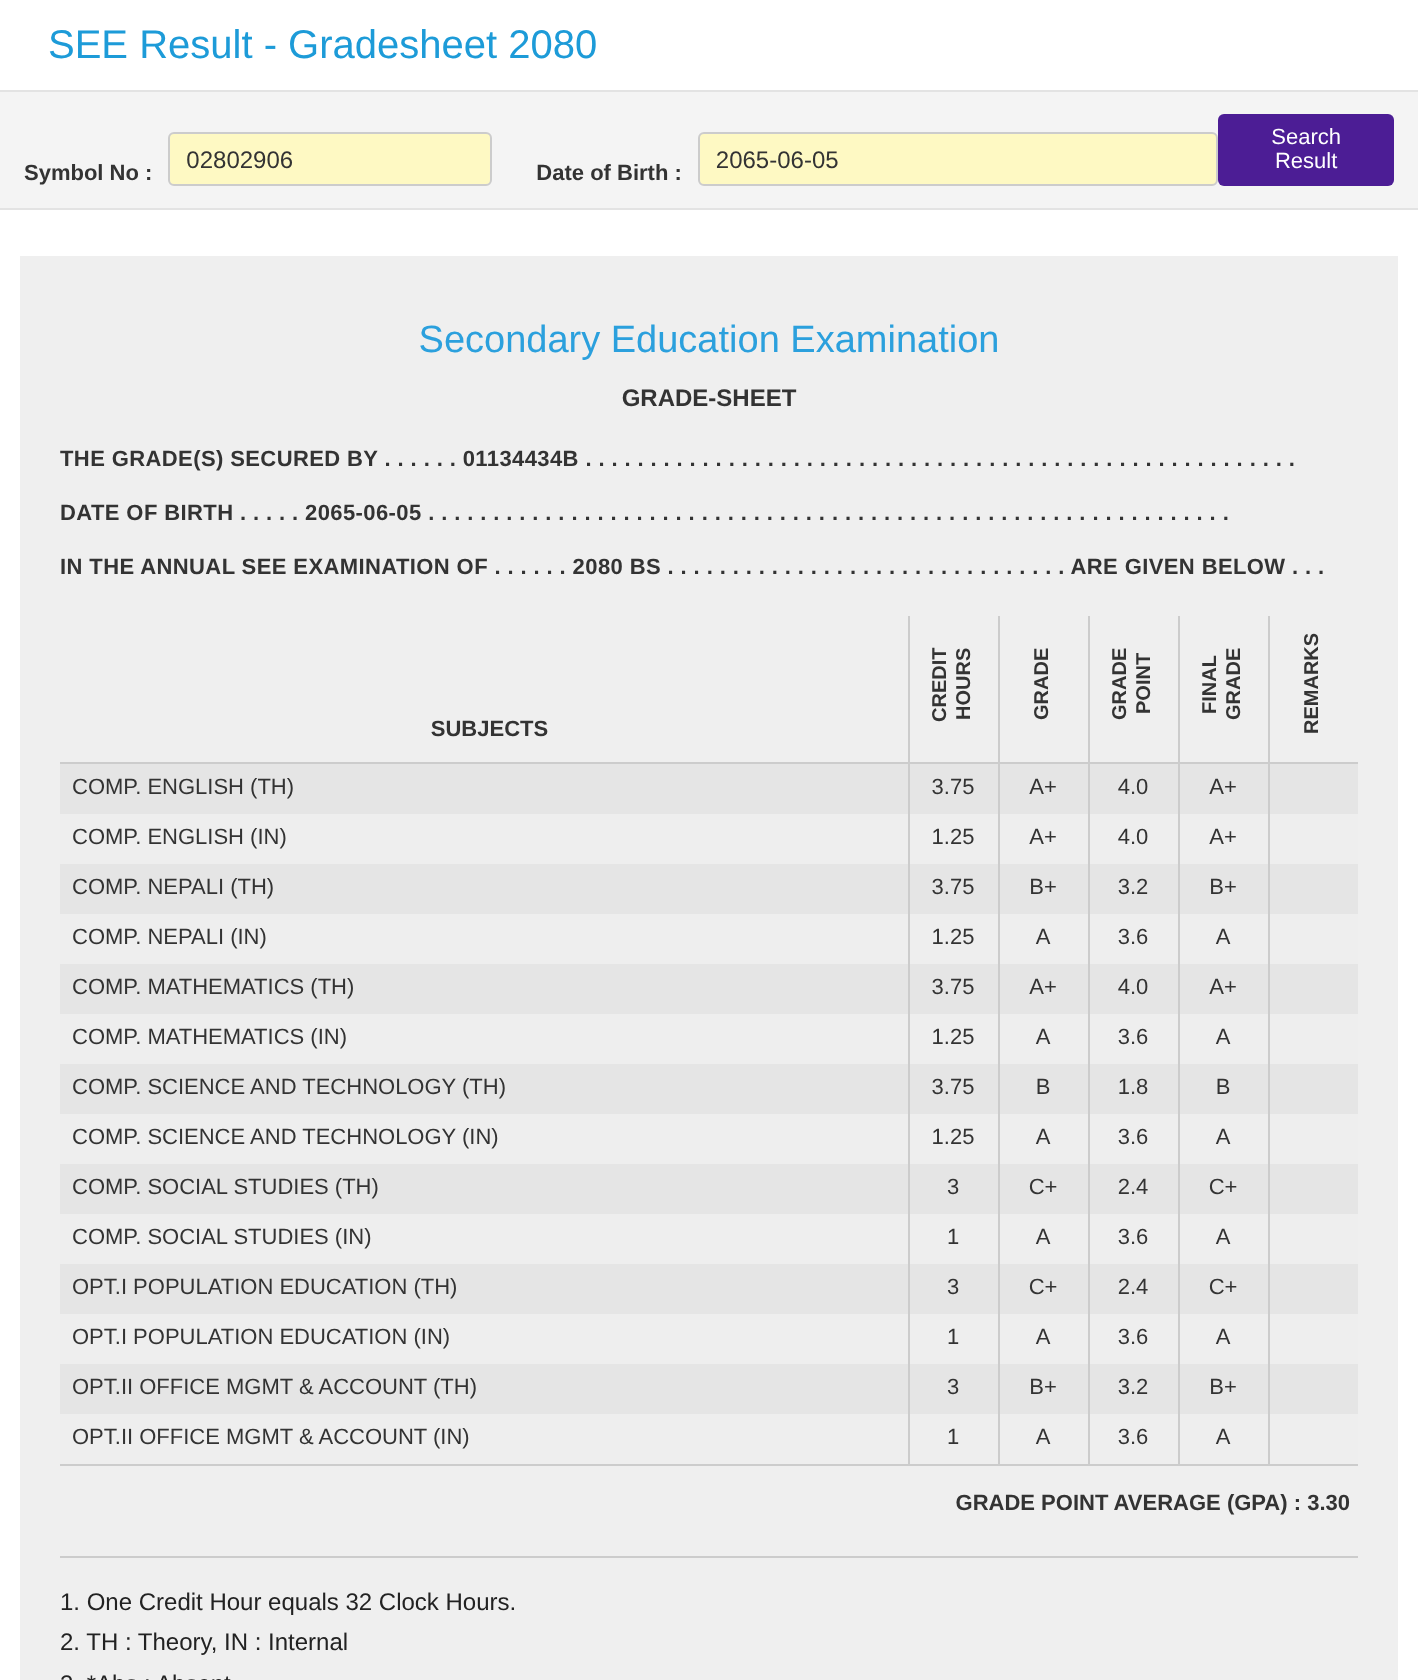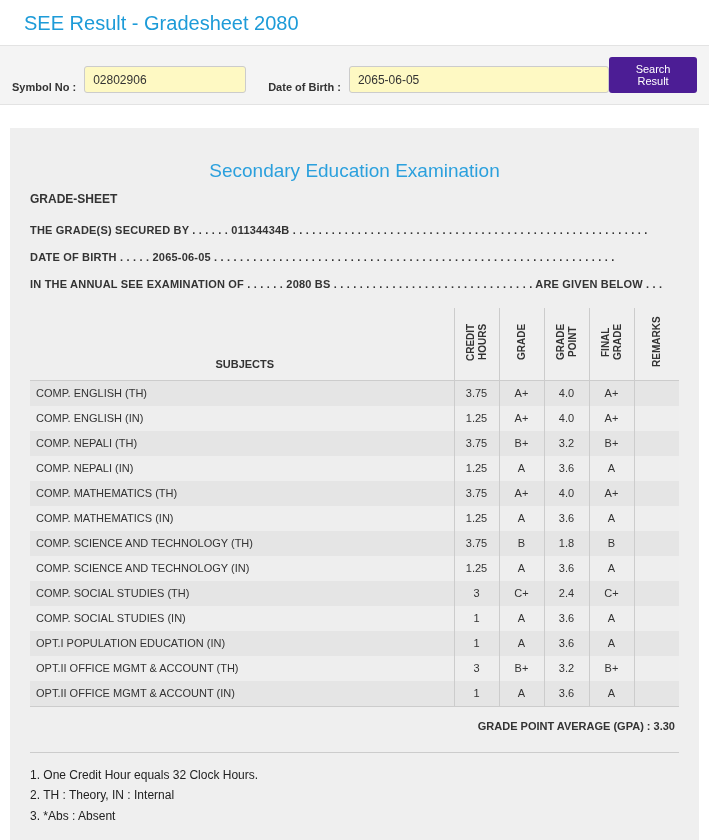--- a/index.html
+++ b/index.html
@@ -63,20 +63,21 @@
     padding: 16px 20px 18px 20px;
   }
   .exam-title {
     text-align: center;
     color: #2ba0dd;
     font-size: 19px;
     font-weight: normal;
     margin: 16px 0 10px 0;
   }
   .sheet-subtitle {
+    text-align: center;
     font-size: 12px;
     font-weight: bold;
     color: #333;
     margin-bottom: 18px;
   }
   .dotted-line {
     font-size: 11px;
     font-weight: bold;
     color: #333;
     white-space: nowrap;
@@ -256,20 +257,28 @@
 
     <tr>
       <td class="subject">COMP. SOCIAL STUDIES (IN)</td>
       <td class="num">1</td>
       <td class="num">A</td>
       <td class="num">3.6</td>
       <td class="num">A</td>
       <td class="num"></td>
     </tr>
 
+    <tr>
+      <td class="subject">OPT.I POPULATION EDUCATION (TH)</td>
+      <td class="num">3</td>
+      <td class="num">C+</td>
+      <td class="num">2.4</td>
+      <td class="num">C+</td>
+      <td class="num"></td>
+    </tr>
 
     <tr>
       <td class="subject">OPT.I POPULATION EDUCATION (IN)</td>
       <td class="num">1</td>
       <td class="num">A</td>
       <td class="num">3.6</td>
       <td class="num">A</td>
       <td class="num"></td>
     </tr>
 

